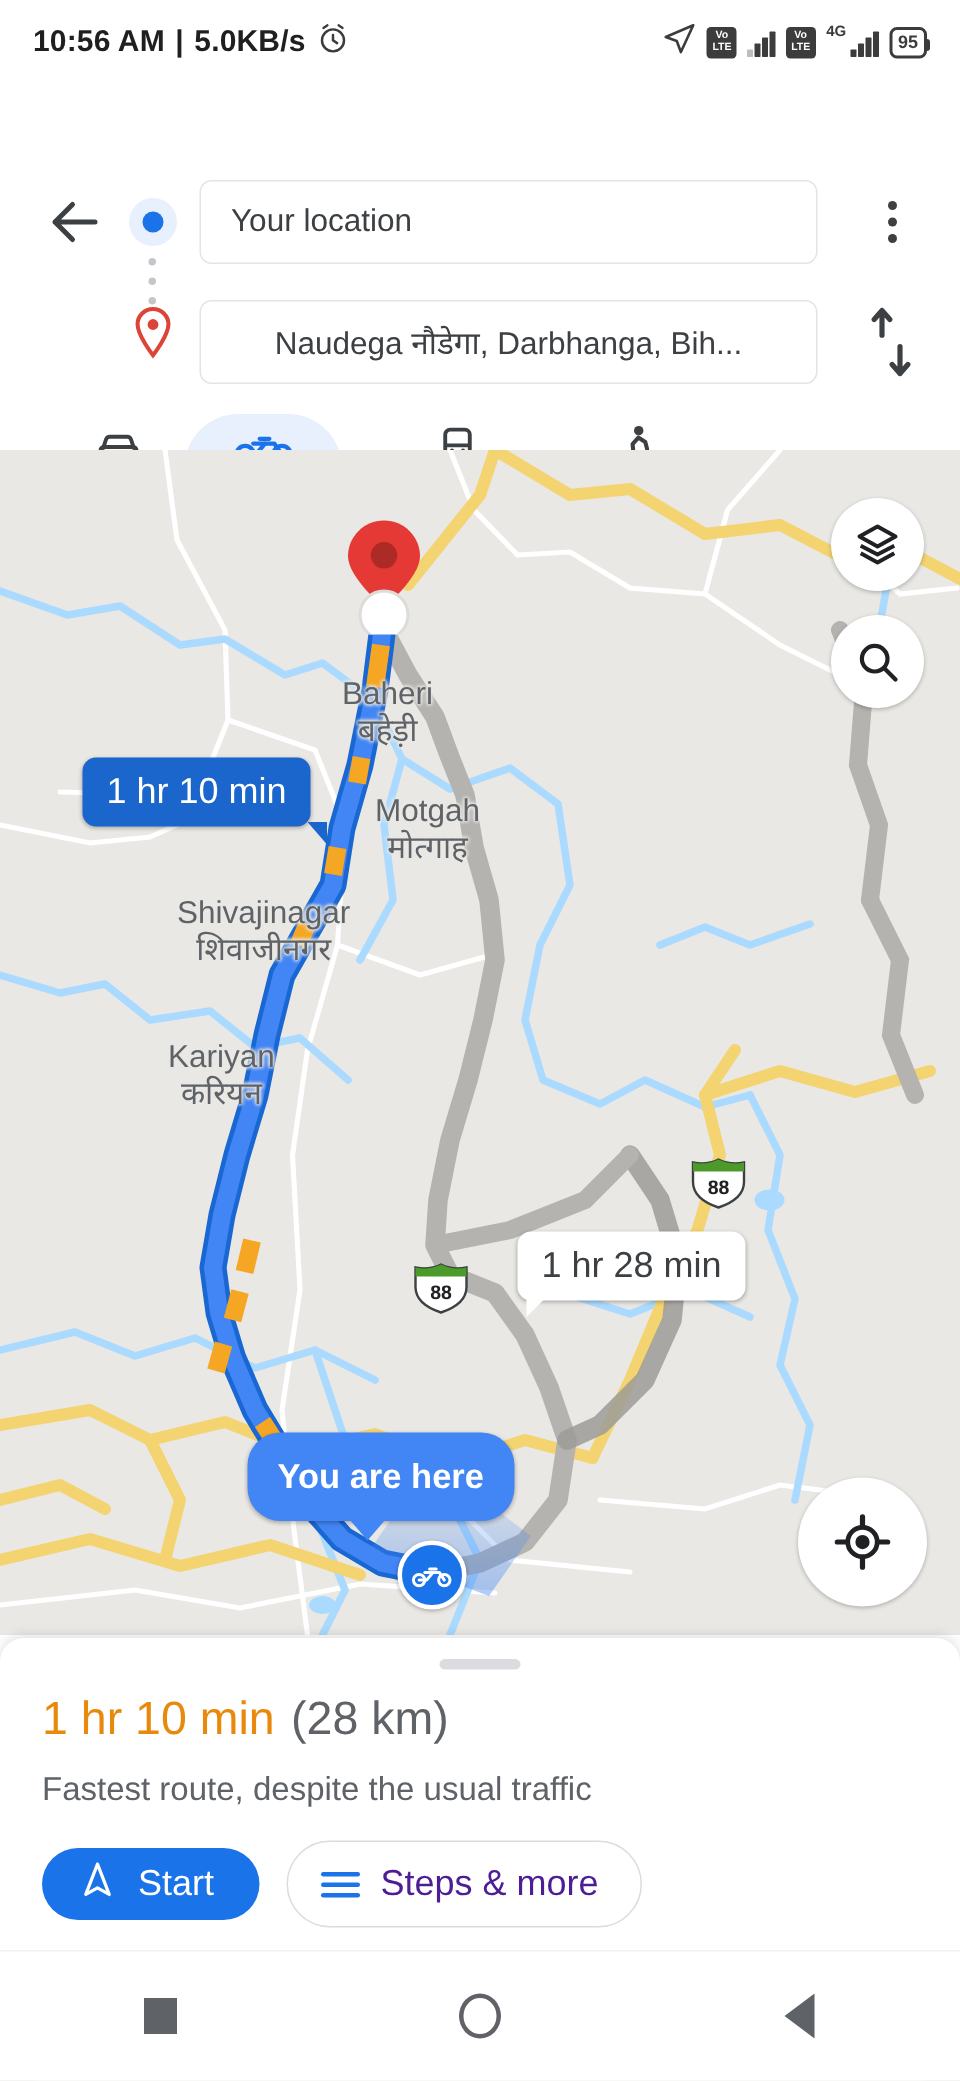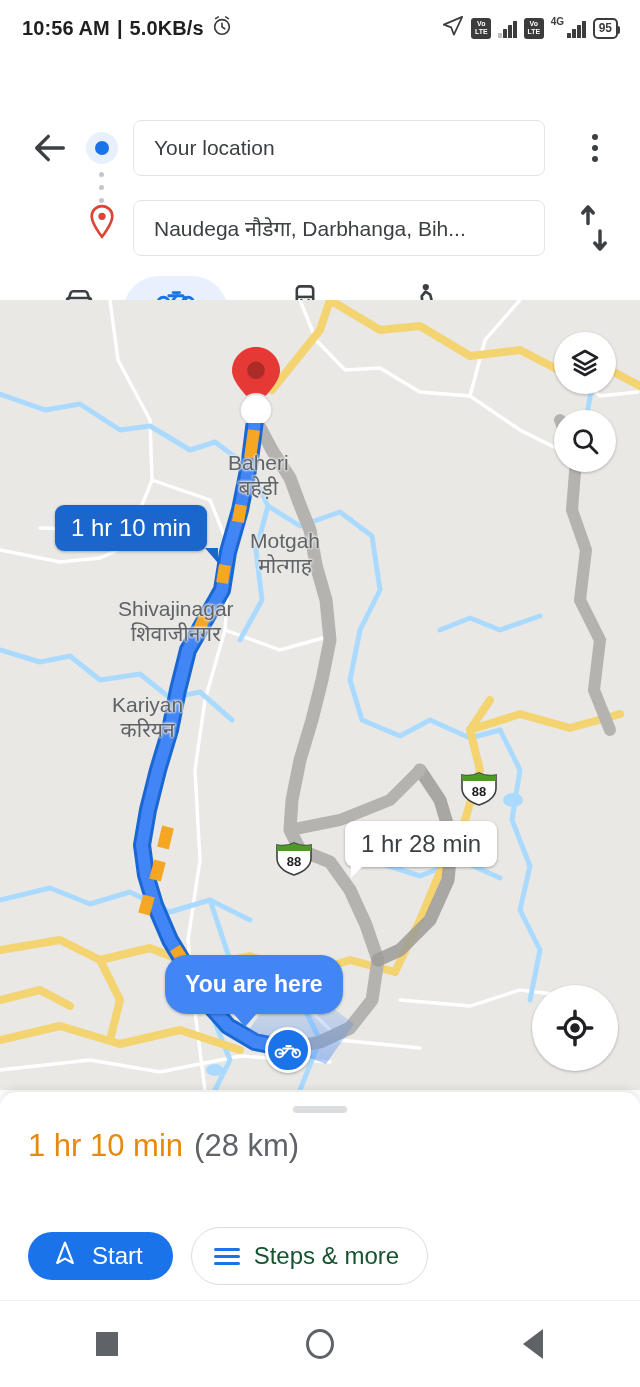--- a/index.html
+++ b/index.html
@@ -54,21 +54,21 @@
   .dots-line i { width:5px; height:5px; border-radius:50%; background:#c3c6ca; display:block; }
   .dest-pin { position:absolute; left:86px; top:148px; width:32px; height:36px; }
 
   .fieldbox {
     position:absolute; left:133px; width:412px; height:56px;
     border:1.3px solid #e3e4e6; border-radius:8px; background:#fff;
     display:flex; align-items:center; padding:0 20px;
     font-size:21px; color:#3c4043; white-space:nowrap; overflow:hidden; cursor:text;
   }
   .field-origin { top:64px; }
-  .field-dest   { top:144px; }
+  .field-dest   { top:144px;justify-content:center; }
 
   
   .modes { position:absolute; top:212px; left:0; width:640px; height:88px;
            display:flex; align-items:center; padding-left:34px; gap:0; overflow:hidden; }
   .mode { display:flex; flex-direction:column; align-items:center; justify-content:center;
           height:72px; padding:0 20px; border-radius:36px; cursor:pointer; flex:none; }
   .mode .mlabel { font-size:21px; color:#3c4043; margin-top:5px; }
   .mode.active { background:#e8f0fe; }
   .mode.active .mlabel { color:#1a73e8; }
   .mode svg { display:block; }
@@ -119,21 +119,21 @@
            background:#fff; border-radius:16px 16px 0 0; box-shadow:0 -2px 8px rgba(0,0,0,.12); }
   .grab { position:absolute; top:14px; left:50%; transform:translateX(-50%);
           width:54px; height:7px; border-radius:4px; background:#dadce0; }
   .eta-row { position:absolute; top:36px; left:28px; display:flex; align-items:baseline; gap:11px; }
   .eta { font-size:31px; color:#e8890c; }
   .dist { font-size:31px; color:#5f6368; }
   .desc { position:absolute; top:88px; left:28px; font-size:22px; color:#5f6368; }
   .btn-row { position:absolute; top:135px; left:28px; display:flex; gap:18px; align-items:center; }
   .btn-start { height:48px; border-radius:29px; background:#1a73e8; color:#fff;
                display:flex; align-items:center; gap:14px; padding:0 30px 0 24px; font-size:24px; cursor:pointer; }
-  .btn-steps { height:58px; border-radius:29px; background:#fff; border:1.3px solid #dadce0; color:#14532d;
+  .btn-steps { height:58px; border-radius:29px; background:#fff; border:1.3px solid #dadce0; color:#4c1d95;
                display:flex; align-items:center; gap:14px; padding:0 28px 0 22px; font-size:24px; cursor:pointer; }
   .list-icon i { display:block; height:3px; background:#1a73e8; border-radius:2px; margin:4px 0; }
 
   
   .navbar { position:absolute; left:0; bottom:0; width:640px; height:87px; background:#fff;
             border-top:1px solid #f1f1f1; display:flex; align-items:center; justify-content:space-around; }
   .nav-btn { width:90px; height:60px; display:flex; align-items:center; justify-content:center; cursor:pointer; }
   .nav-square { width:22px; height:24px; background:#5f6368; }
   .nav-circle { width:28px; height:30px; border:3px solid #5f6368; border-radius:50%; }
   .nav-tri { width:0;height:0; border-top:15px solid transparent; border-bottom:15px solid transparent; border-right:20px solid #5f6368; }
@@ -456,20 +456,21 @@
   </div>
 
   <div class="sheet">
     <div class="grab"></div>
 
     <div class="eta-row">
       <span class="eta">1 hr 10 min</span>
       <span class="dist">(28 km)</span>
     </div>
 
+    <div class="desc">Fastest route, despite the usual traffic</div>
 
     <div class="btn-row">
       <div class="btn-start">
         <span>
           <svg width="26" height="26" viewBox="0 0 24 24">
             <path d="M12 2.5L4.8 21.2 12 17.2l7.2 4z" fill="none" stroke="#fff" stroke-width="2" stroke-linejoin="round"></path>
           </svg>
         </span>
         <span>Start</span>
       </div>

